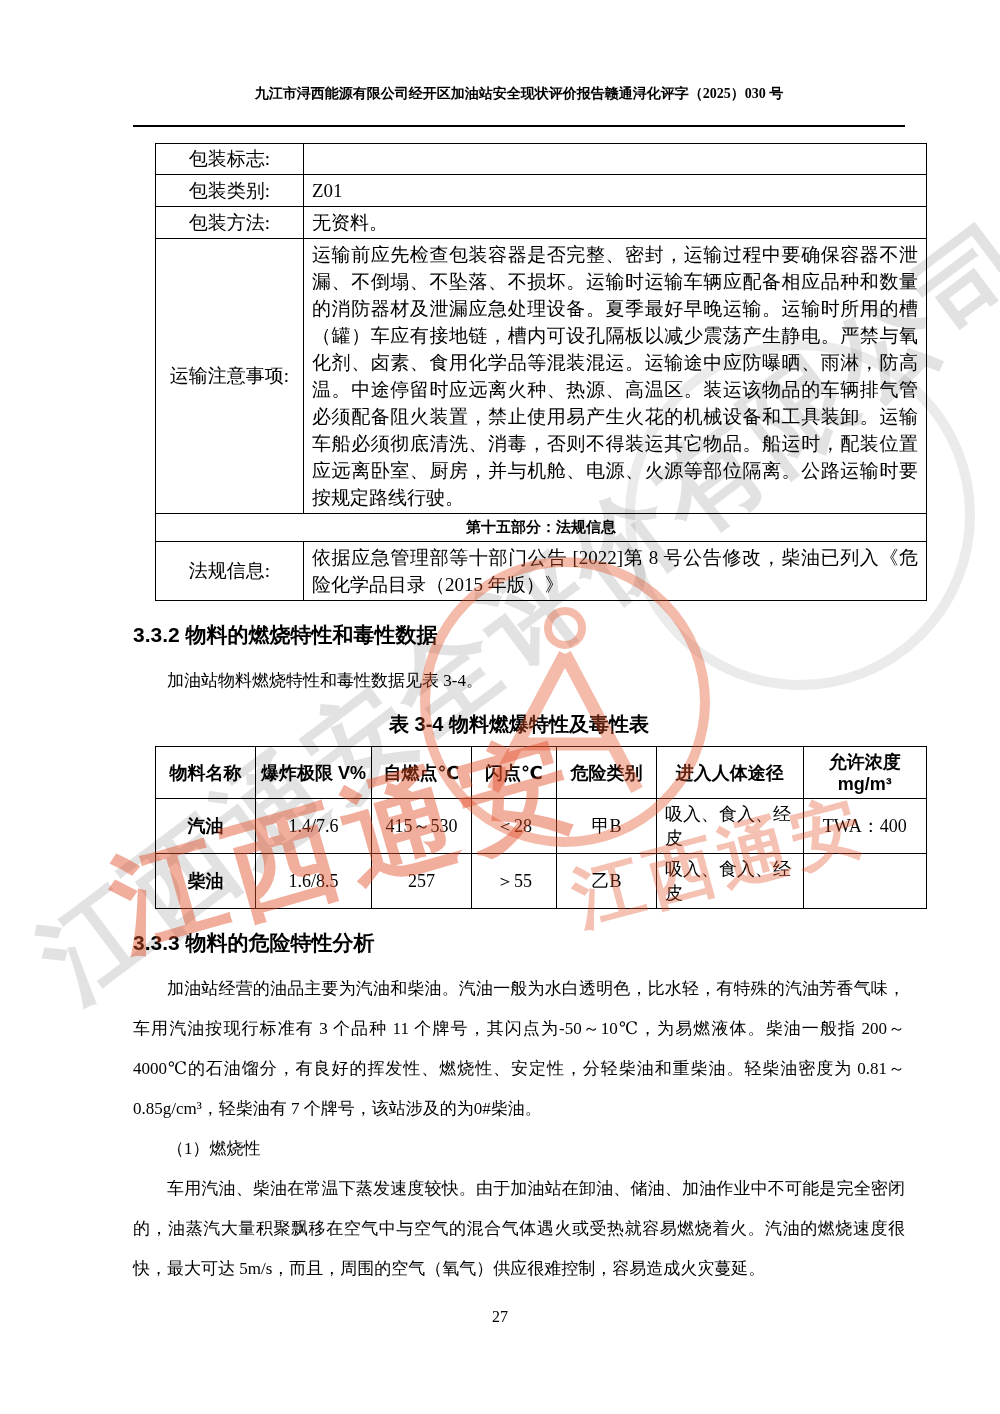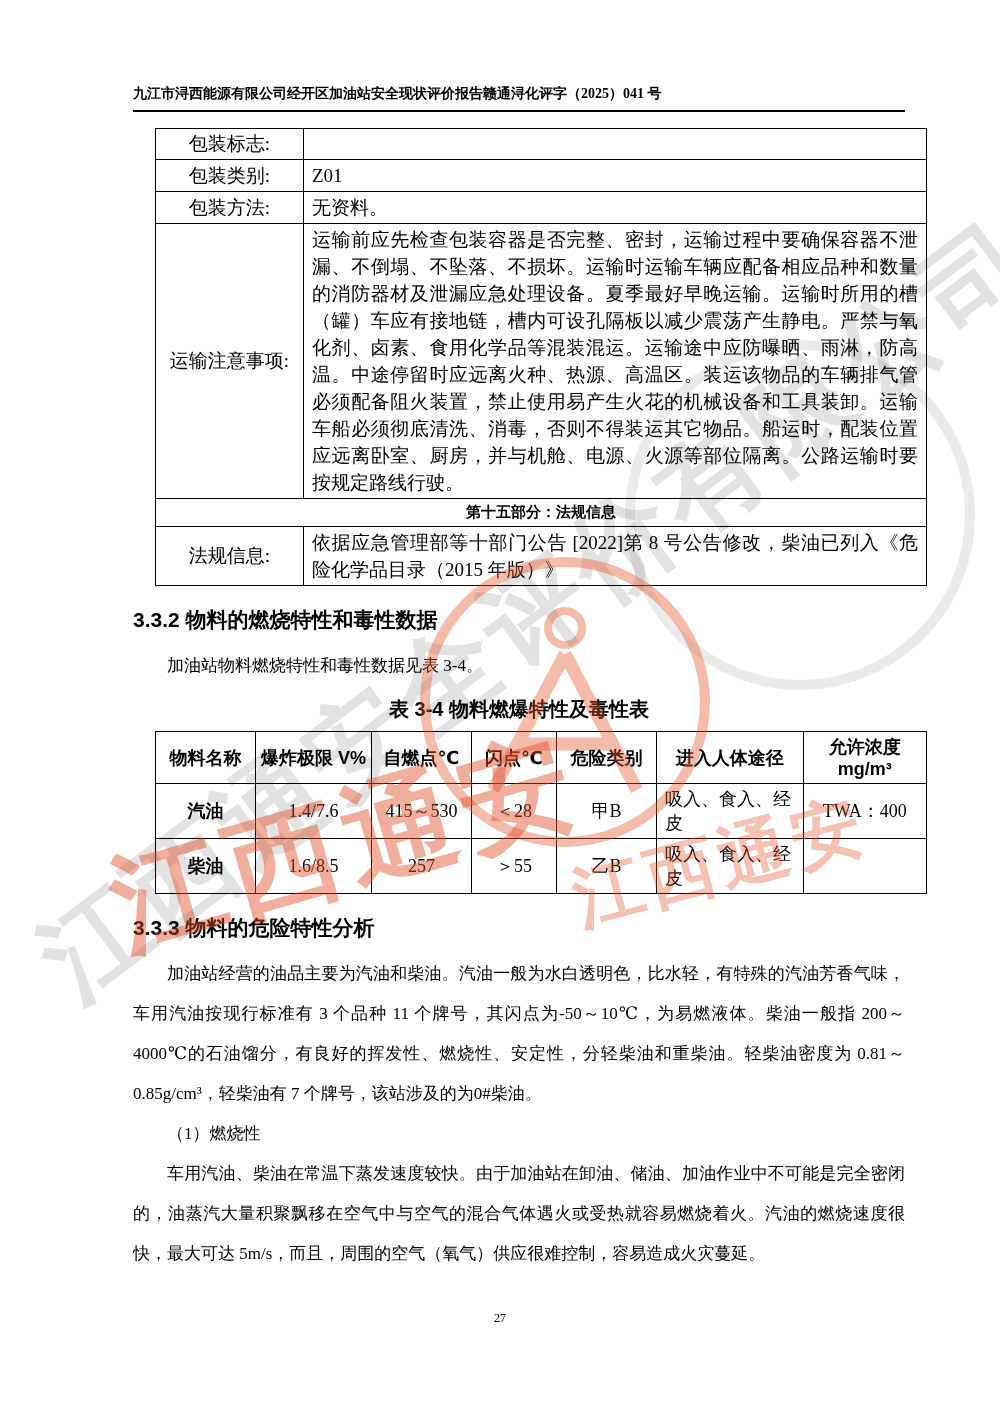--- a/index.html
+++ b/index.html
@@ -6,22 +6,22 @@
   html,body { background:#9a9a9a; }
   .page {
     width:1000px; height:1414px; background:#ffffff; position:relative;
     margin:0 auto; overflow:hidden; color:#000;
     font-family:"Liberation Serif","DejaVu Serif",serif;
   }
   .content { position:relative; z-index:1; padding:85px 95px 0 133px; }
 
   
   .doc-header {
-    display:flex; justify-content:flex-start; align-items:flex-end;
-    font-size:14px; font-weight:bold; padding-bottom:7px;
+    display:flex; justify-content:center; align-items:flex-end;
+    font-size:14px; font-weight:bold; padding-bottom:22px;
     border-bottom:2px solid #000; margin-bottom:16px;
   }
 
   
   table { border-collapse:collapse; width:100%;margin-left:22px; }
   .msds td { border:1px solid #000; font-size:19px; vertical-align:middle; }
   .msds .lbl { width:148px; text-align:center; padding:2px 4px; }
   .msds .val { padding:2px 8px; text-align:justify; line-height:27px; }
   .msds .short { height:27px; }
   .msds .sec  { text-align:center; font-weight:bold; height:28px;
@@ -38,21 +38,21 @@
     text-align:center; font-weight:bold; font-size:20px;
     font-family:"Liberation Sans","DejaVu Sans",sans-serif; margin:10px 0 8px;
   }
   .t34 th, .t34 td { border:1px solid #000; padding:3px 4px; font-size:18px; text-align:center; }
   .t34 th { font-family:"Liberation Sans","DejaVu Sans",sans-serif; font-weight:bold; height:30px; }
   .t34 td { height:28px; }
   .t34 td.route { text-align:left; padding-left:8px; }
 
   .pageno {
     position:absolute; bottom:88px; left:0; width:100%;
-    text-align:center; font-size:12px; z-index:1;
+    text-align:center; font-size:16px; z-index:1;
   }
 
   
   .wm-layer { position:absolute; inset:0; pointer-events:none; }
   .wm-back  { z-index:0; }
   .wm-front { z-index:2; }
   .wm-gray-text {
     position:absolute; left:55px; top:905px; white-space:nowrap;
     font-family:"Liberation Sans","DejaVu Sans",sans-serif; font-weight:bold;
     font-size:104px; letter-spacing:6px; color:rgba(110,110,110,0.20);
@@ -83,21 +83,21 @@
 
   <div class="wm-layer wm-back">
     <div class="wm-ring-gray"></div>
     <div class="wm-gray-text">江西通安全评价有限公司</div>
   </div>
 
   <div class="content">
 
     <div class="doc-header">
       <span>九江市浔西能源有限公司经开区加油站安全现状评价报告</span>
-      <span>赣通浔化评字（2025）041 号</span>
+      <span>赣通浔化评字（2025）030 号</span>
     </div>
 
     <table class="msds">
       <tbody>
         <tr>
           <td class="lbl short">包装标志:</td>
           <td class="val"></td>
         </tr>
         <tr>
           <td class="lbl short">包装类别:</td>

